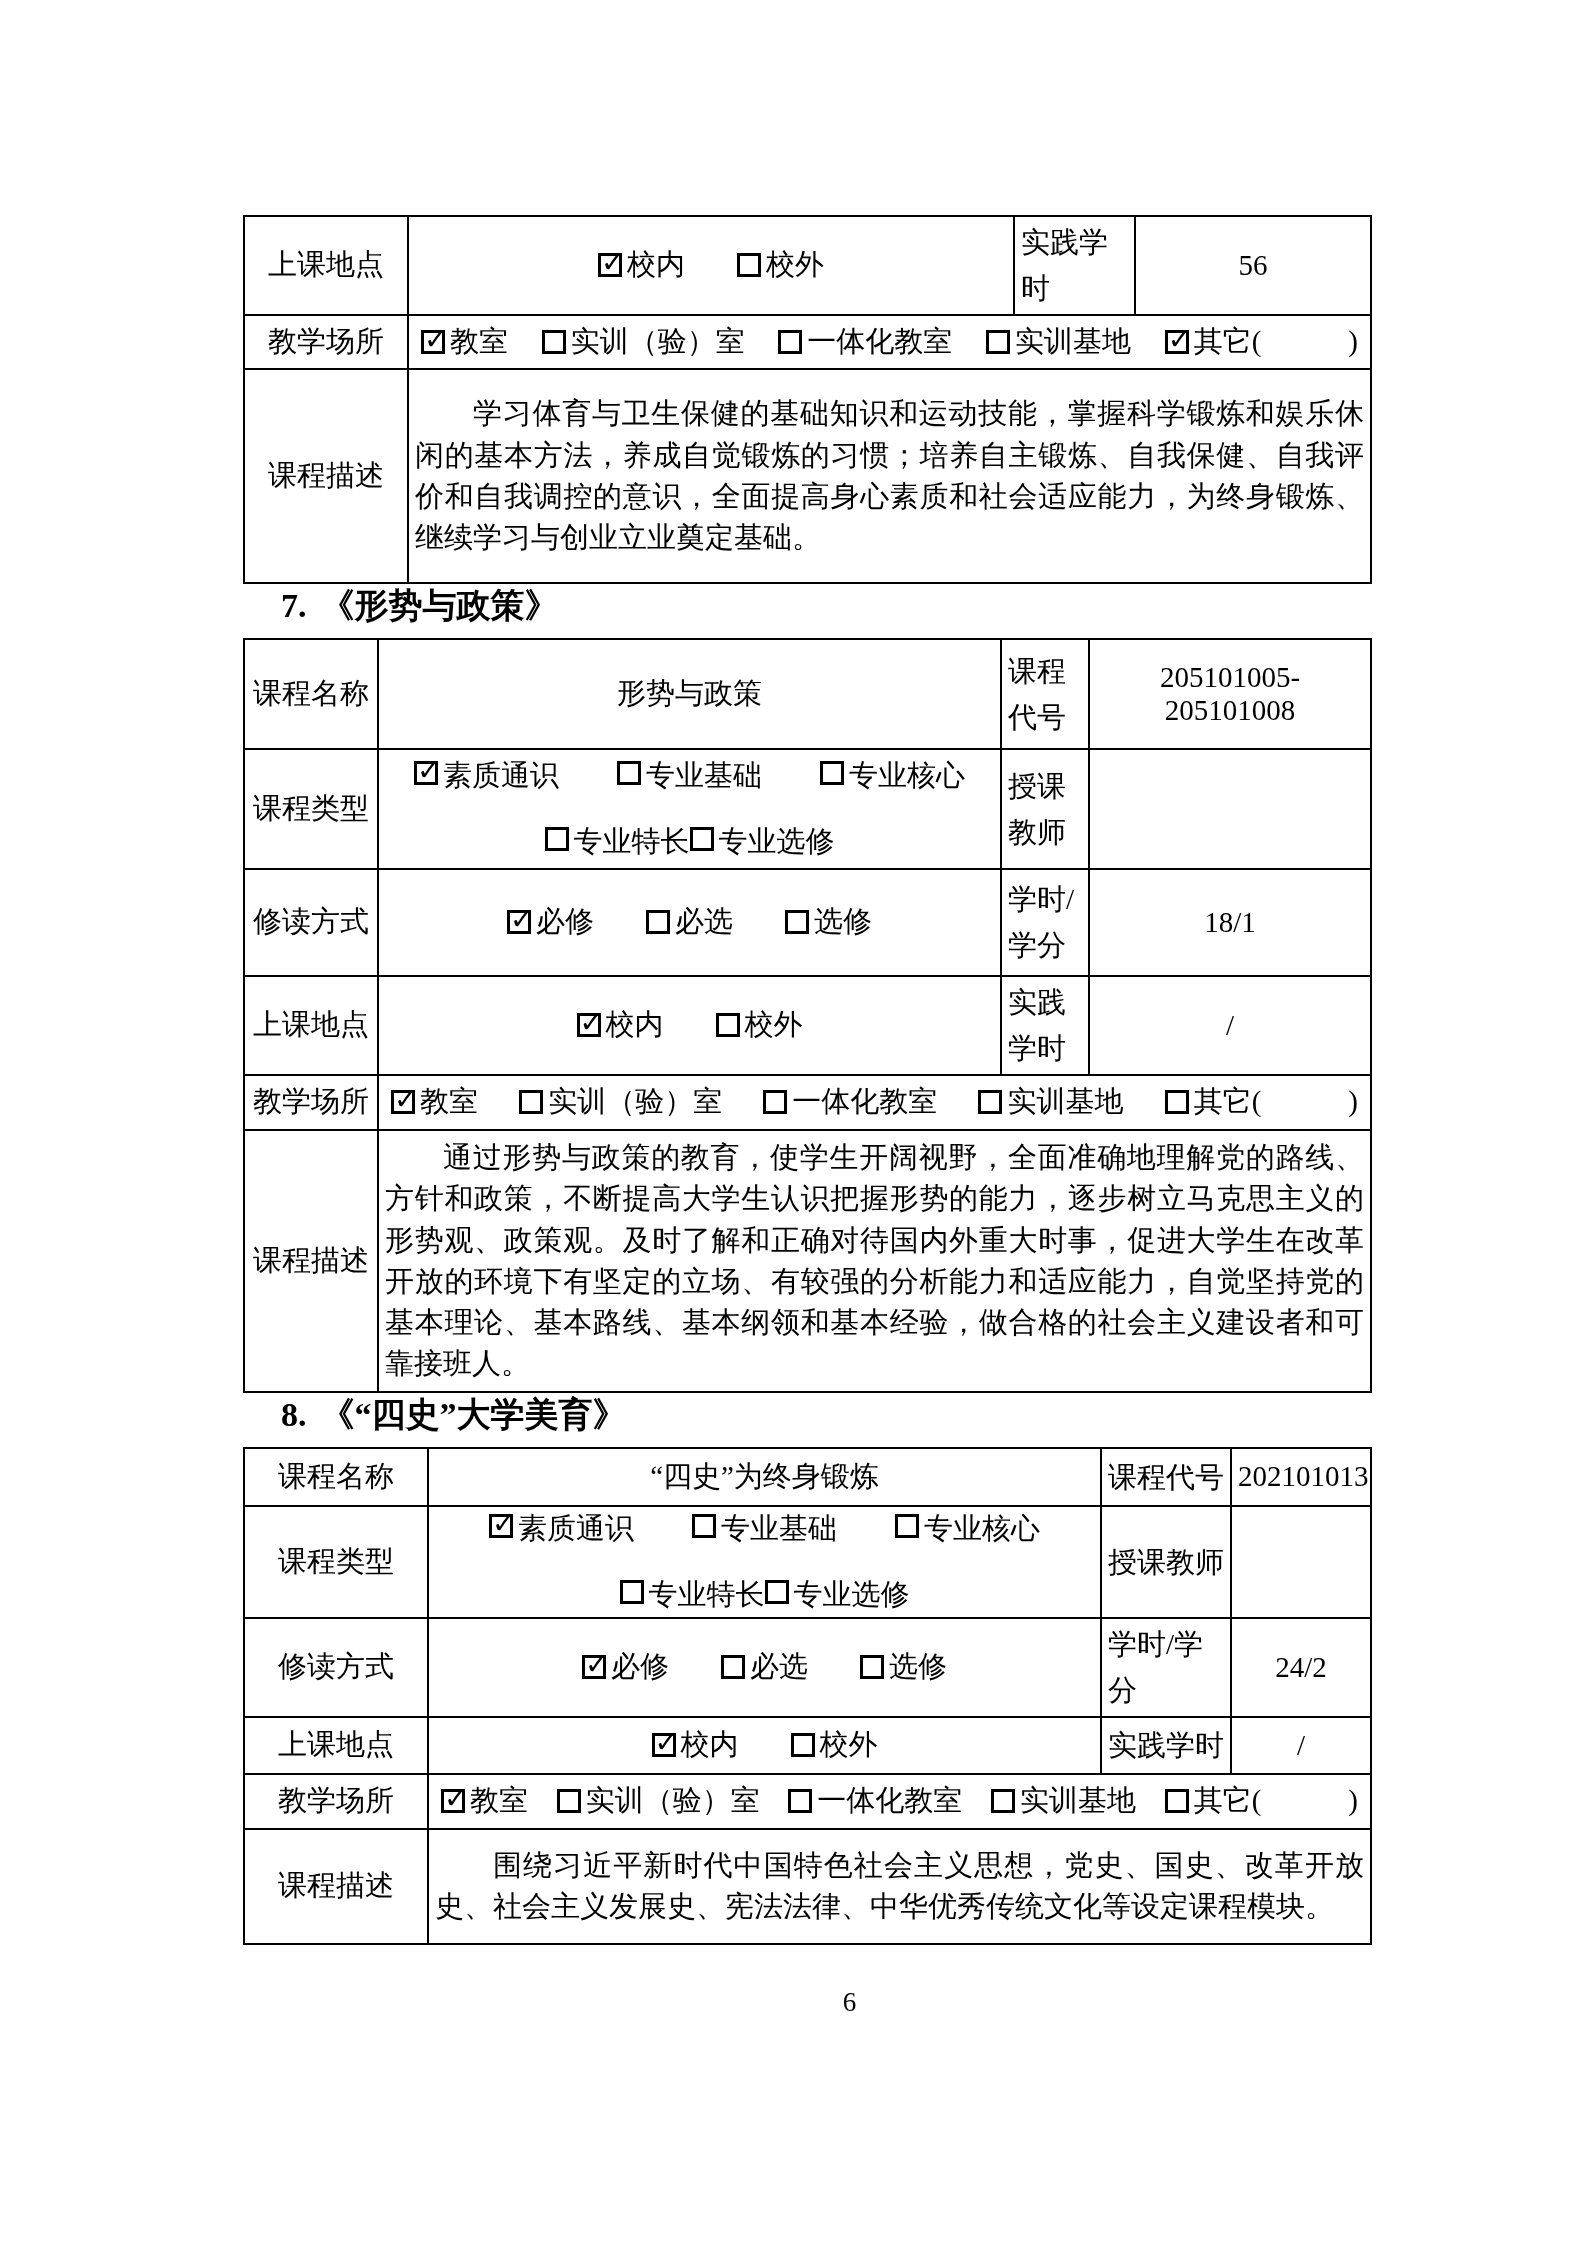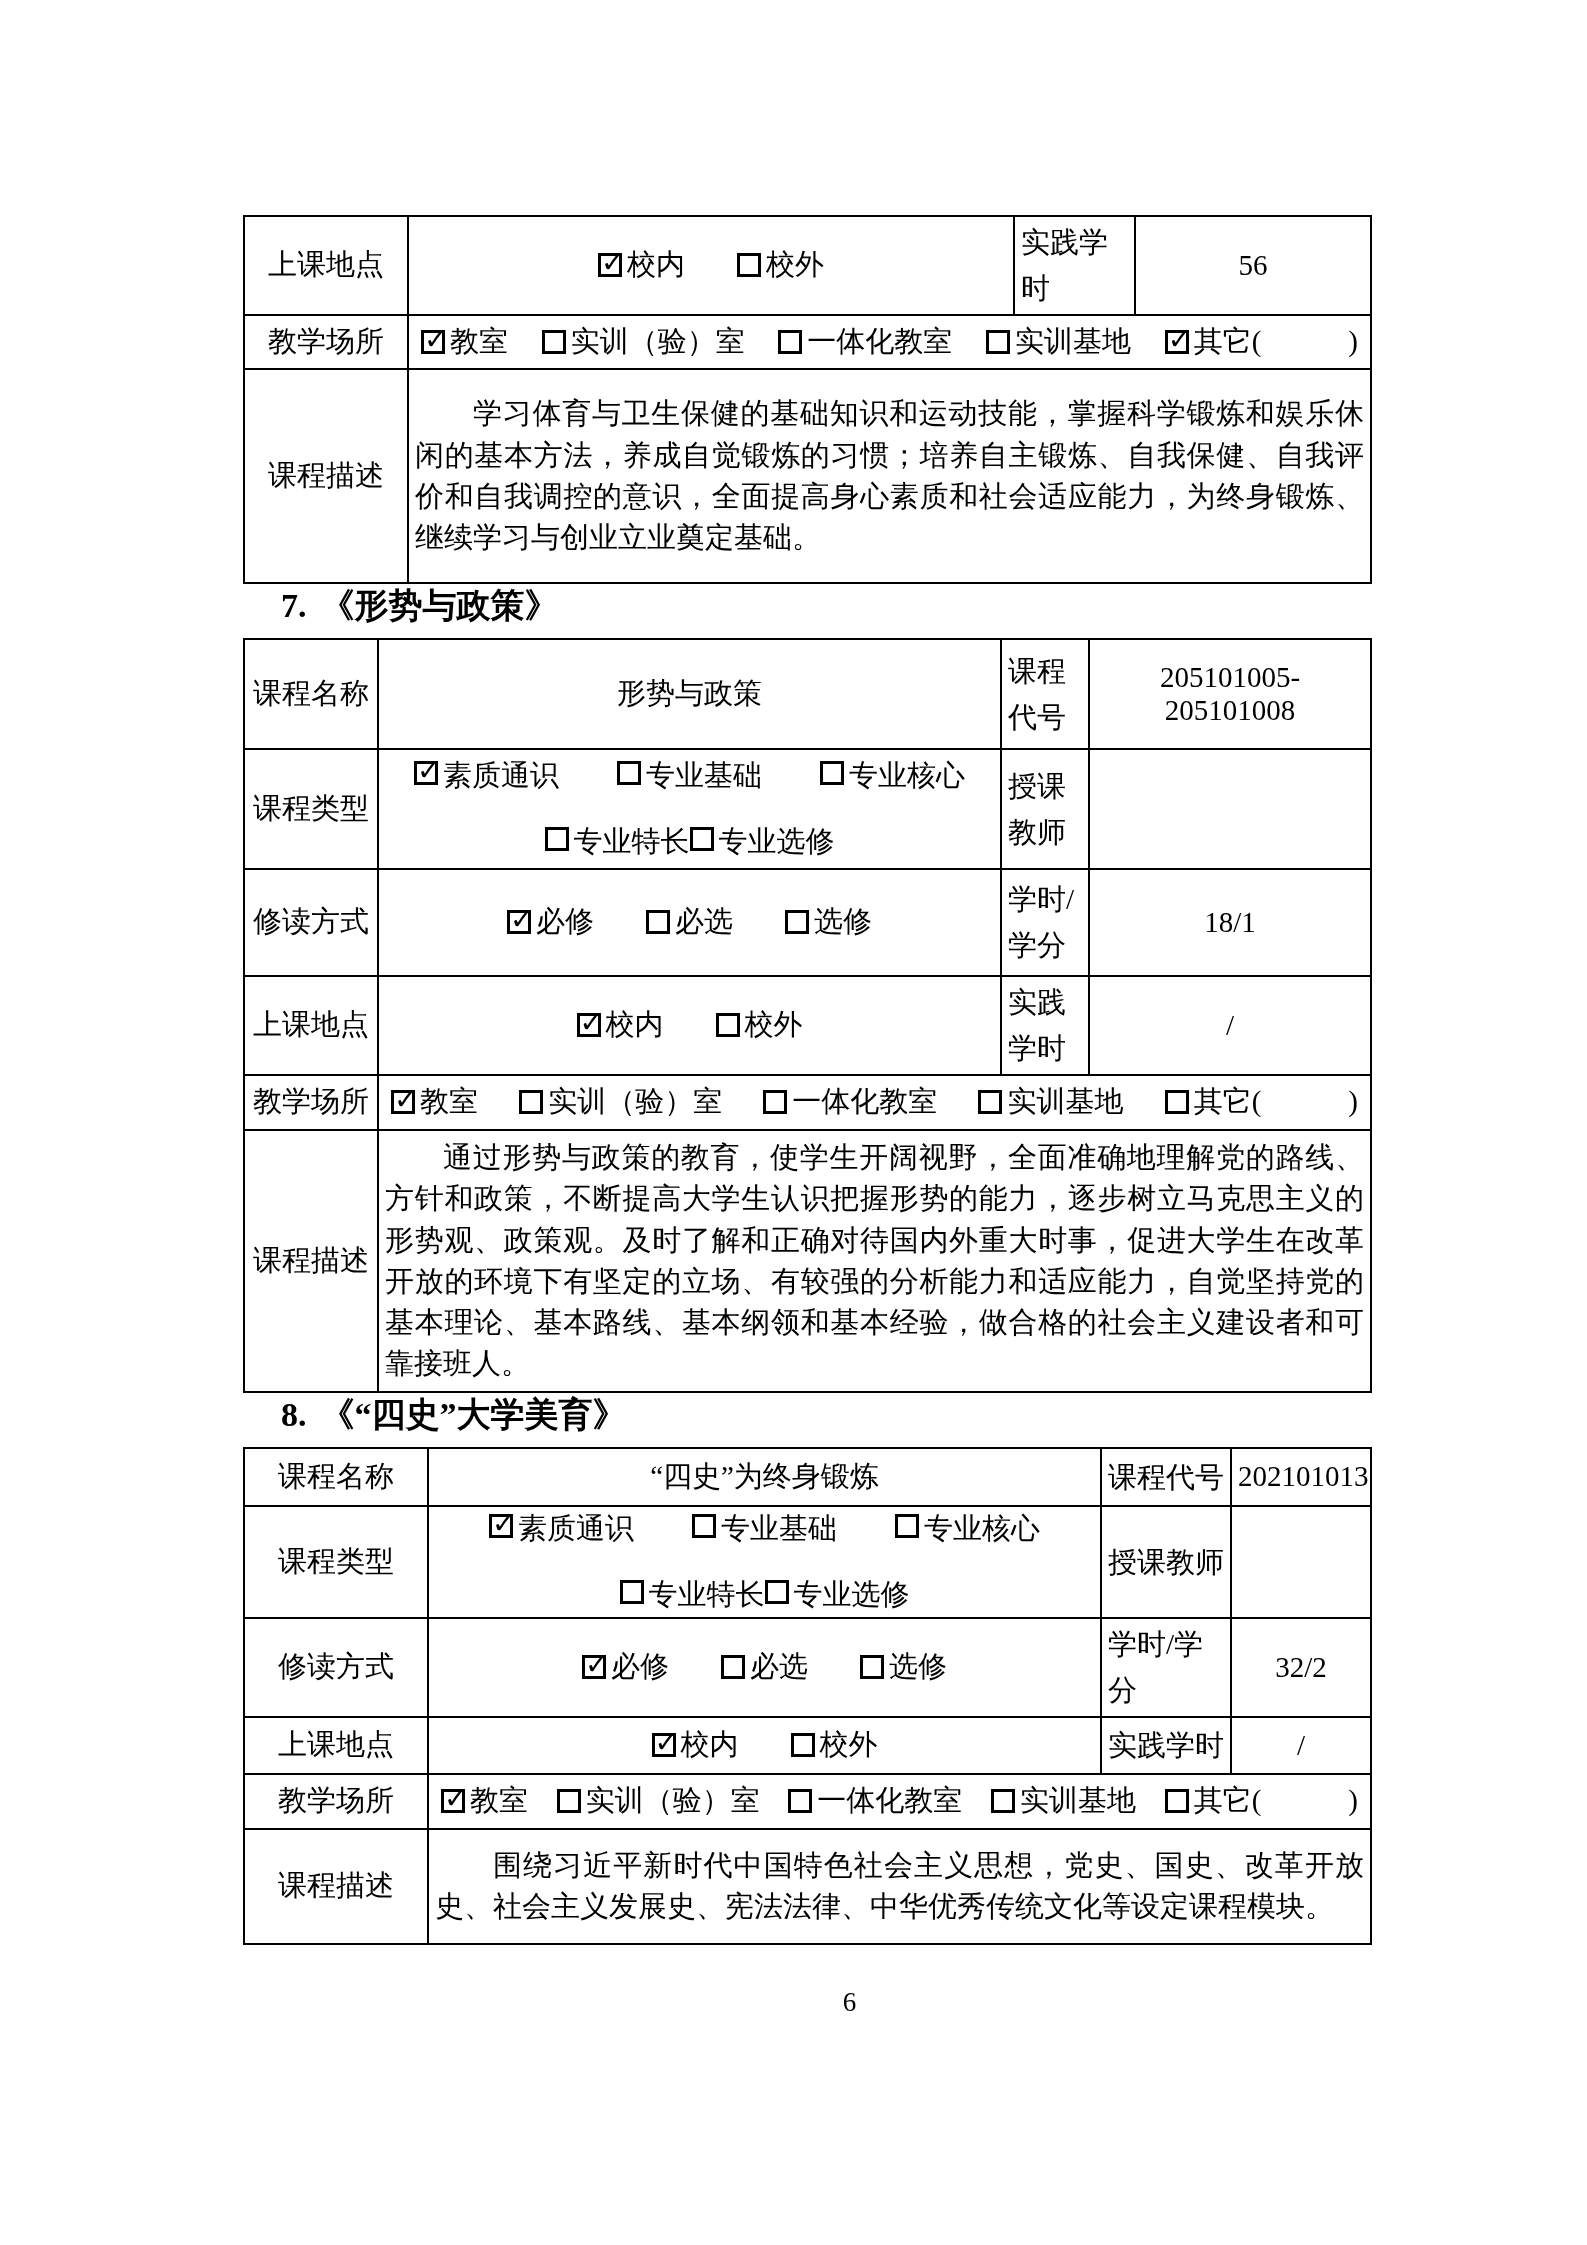--- a/index.html
+++ b/index.html
@@ -268,21 +268,21 @@
                   <span class="cb"></span>
                   <span class="opt-label">必选</span>
                 </span>
                 <span class="opt">
                   <span class="cb"></span>
                   <span class="opt-label">选修</span>
                 </span>
               </div>
         </td>
         <td class="sub">学时/学分</td>
-        <td class="val">32/2</td>
+        <td class="val">24/2</td>
       </tr>
       <tr class="r57">
         <td class="lbl">上课地点</td>
         <td>
           <div class="opts center">
                 <span class="opt">
                   <span class="cb checked"></span>
                   <span class="opt-label">校内</span>
                 </span>
                 <span class="opt">

